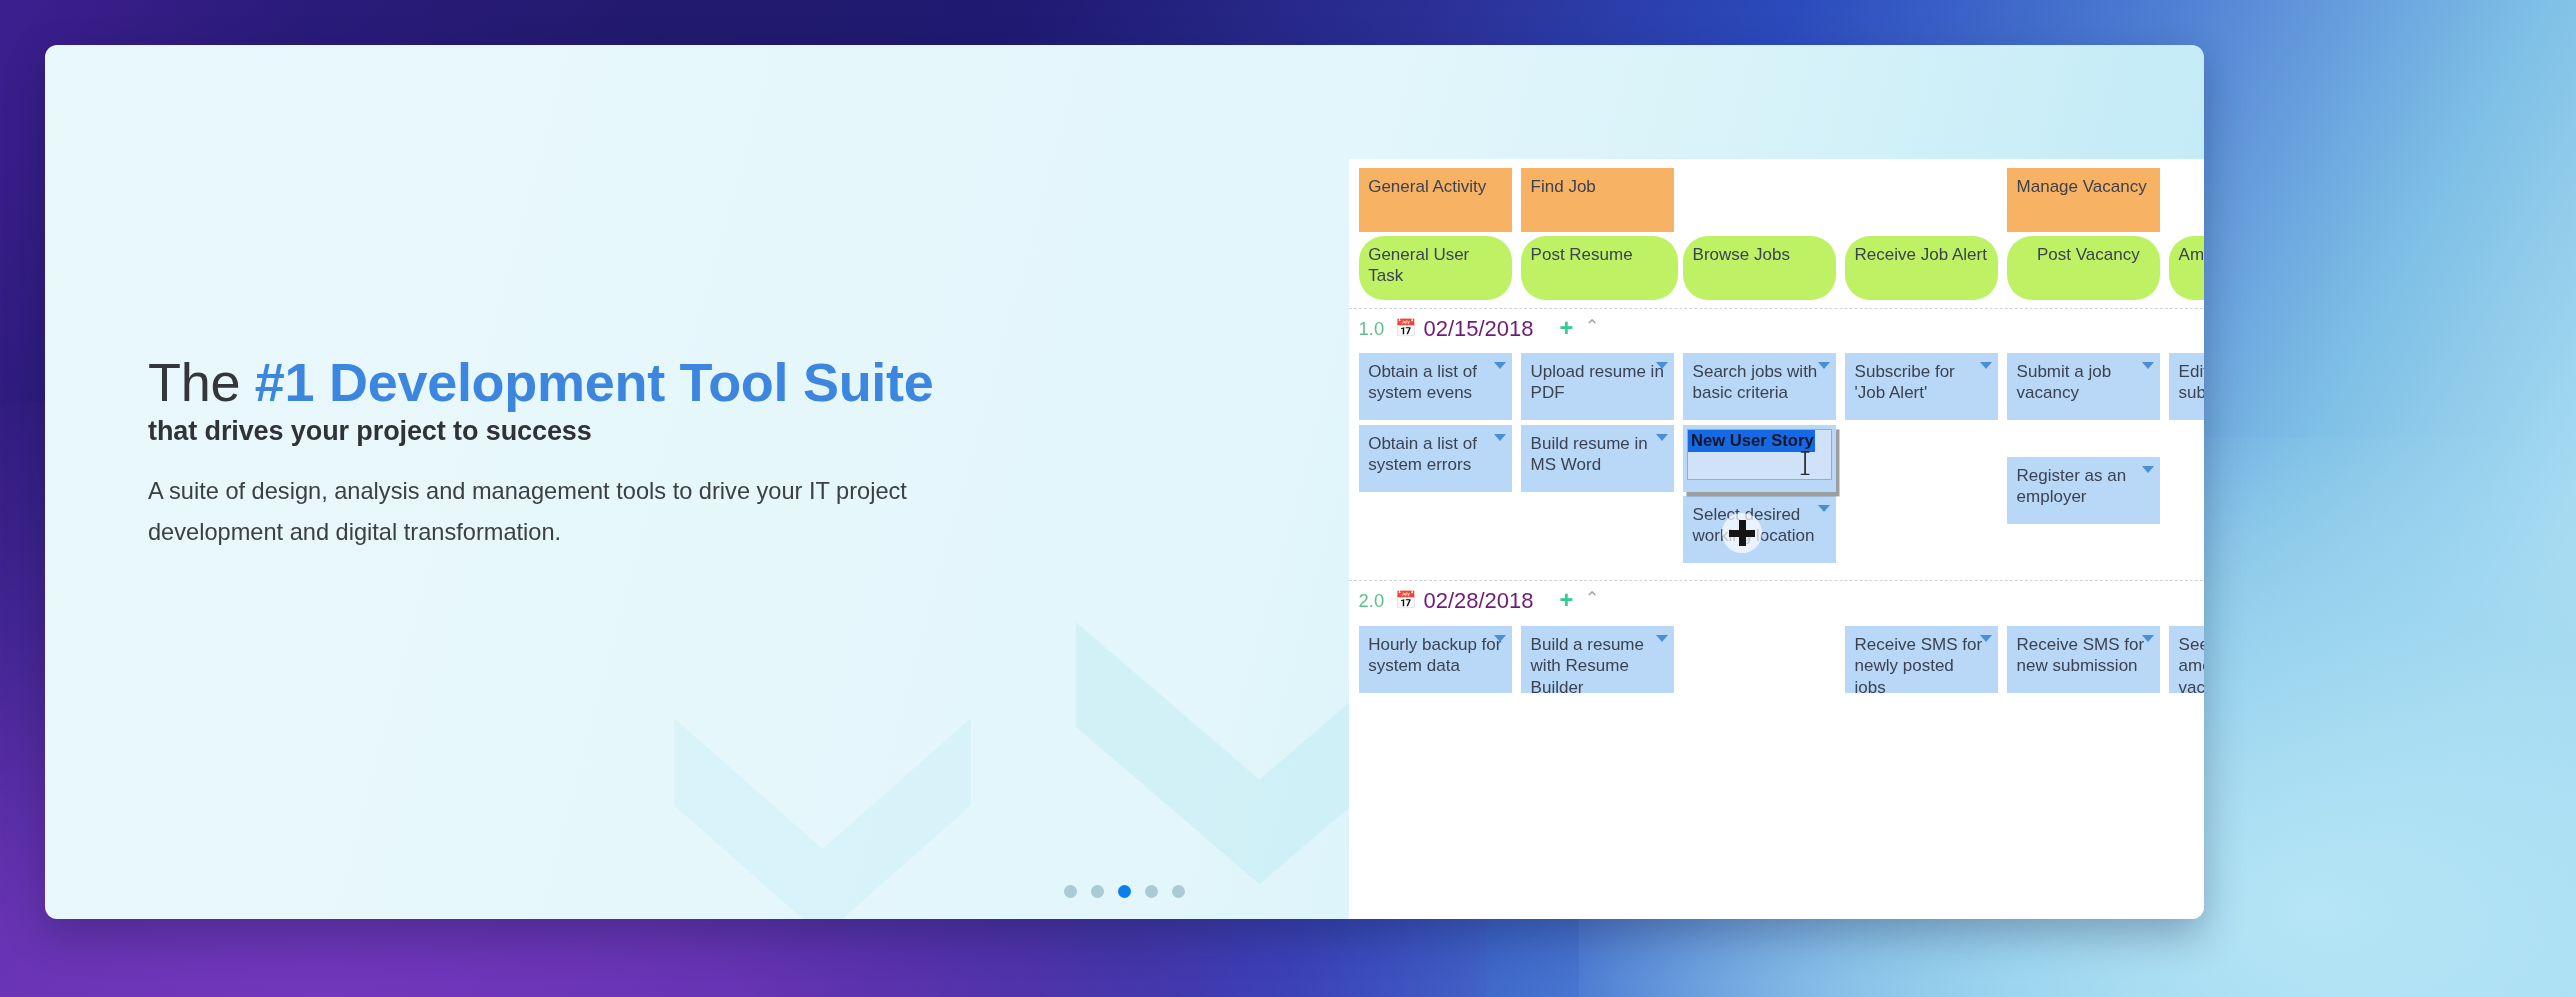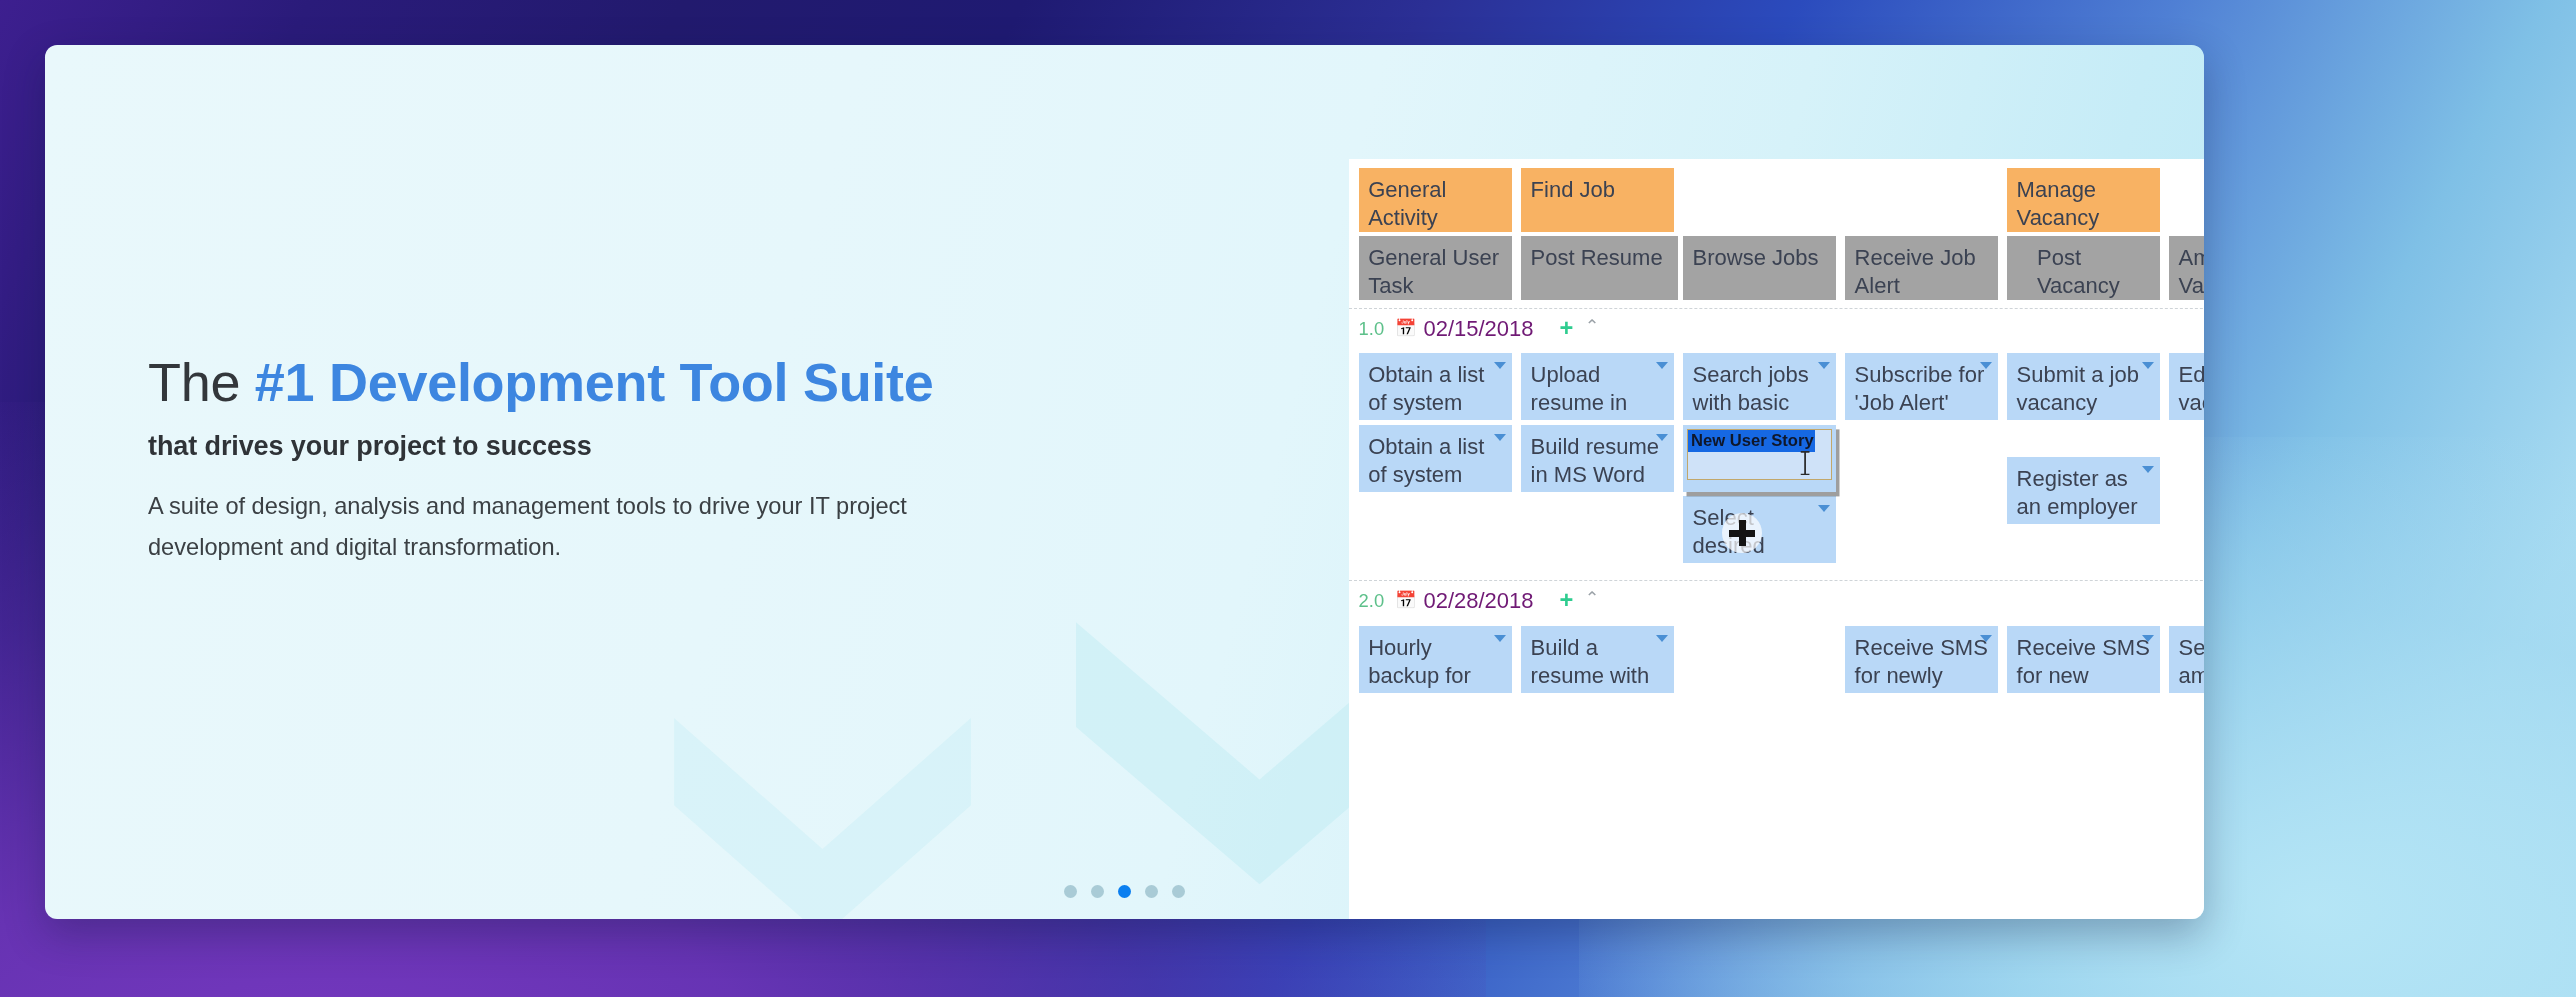--- a/index.html
+++ b/index.html
@@ -86,21 +86,21 @@
   #headline {
     font-size: 54px;
     line-height: 1.08;
     font-weight: 400;
     color: #33373b;
     letter-spacing: -0.3px;
     white-space: nowrap;
   }
   #headline .accent { color: #3d86e0; font-weight: 700; }
   #subhead {
-    margin-top: 20px;
+    margin-top: 5px;
     font-size: 27px;
     font-weight: 700;
     color: #2f3337;
     letter-spacing: -0.1px;
   }
   #body-copy {
     margin-top: 24px;
     font-size: 23.6px;
     line-height: 1.72;
     color: #3b4044;
@@ -115,36 +115,36 @@
     background: #ffffff;
   }
   #board {
     position: relative;
     width: 100%; height: 100%;
   }
 
   
   .card {
     position: absolute;
-    font-size: 22px;
+    font-size: 17px;
     line-height: 1.27;
     color: #3b4252;
     padding: 7.9px 9.6px 5.2px 9.6px;
     overflow: hidden;
   }
   .card .caret {
     position: absolute;
     top: 8.7px; right: 6.1px;
     width: 0; height: 0;
     border-left: 6.1px solid transparent;
     border-right: 6.1px solid transparent;
     border-top: 7px solid #4a8fd4;
   }
   .card.activity  { background: #f8b263; }
-  .card.usertask  { background: #a3a3a3; }
+  .card.usertask  { background: #bef264; border-radius: 25px; }
   .card.story     { background: #b9d8f7; }
 
   
   .sprint {
     position: absolute;
     left: 0; width: 100%;
     height: 40px;
     border-top: 1.7px dashed #cfd4d8;
     display: flex;
     align-items: center;

